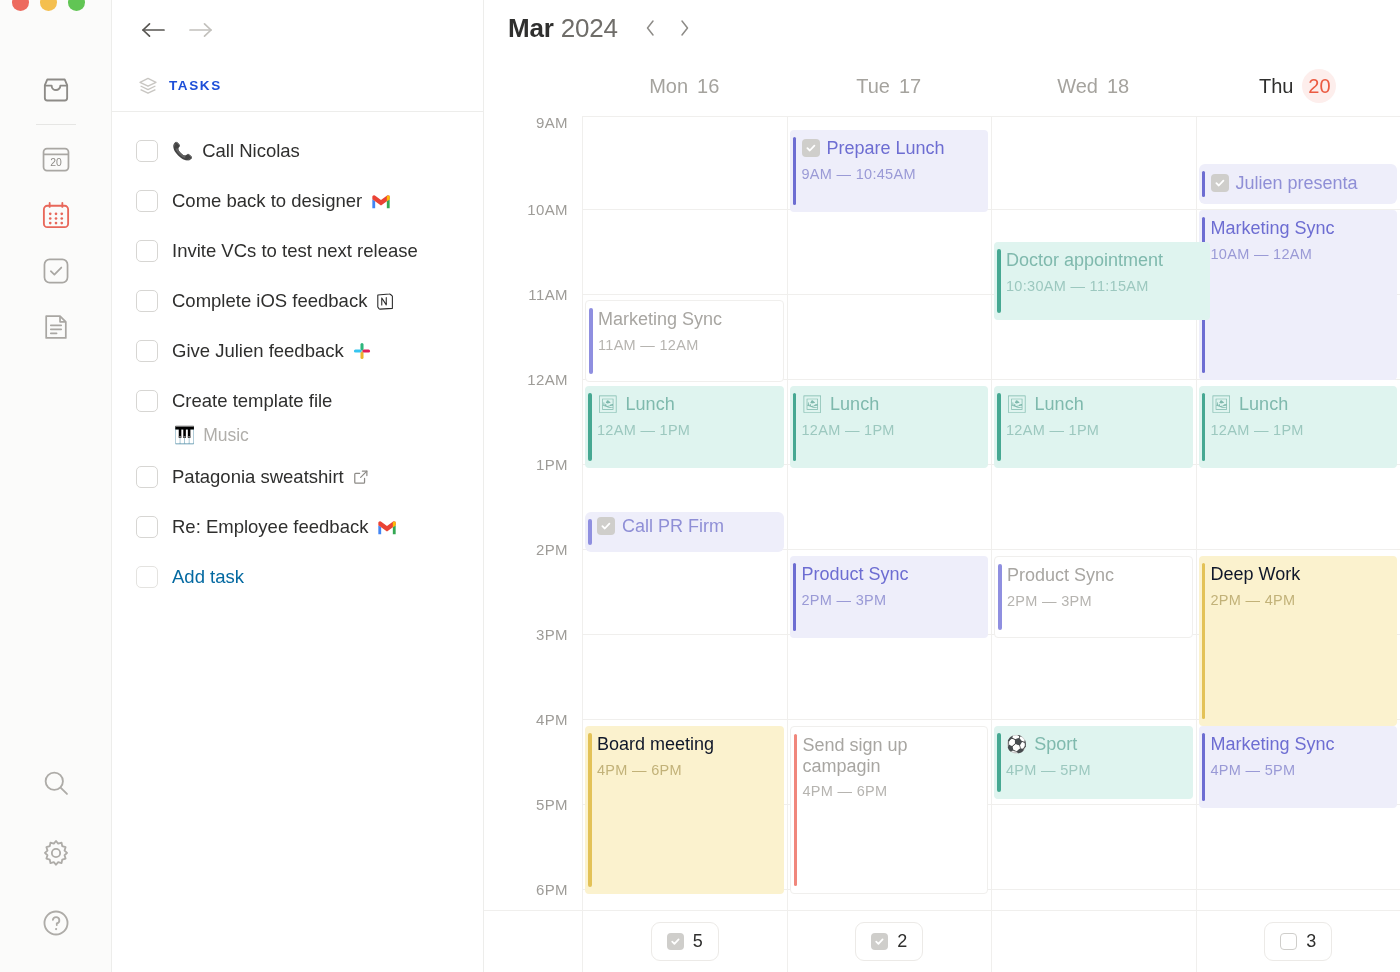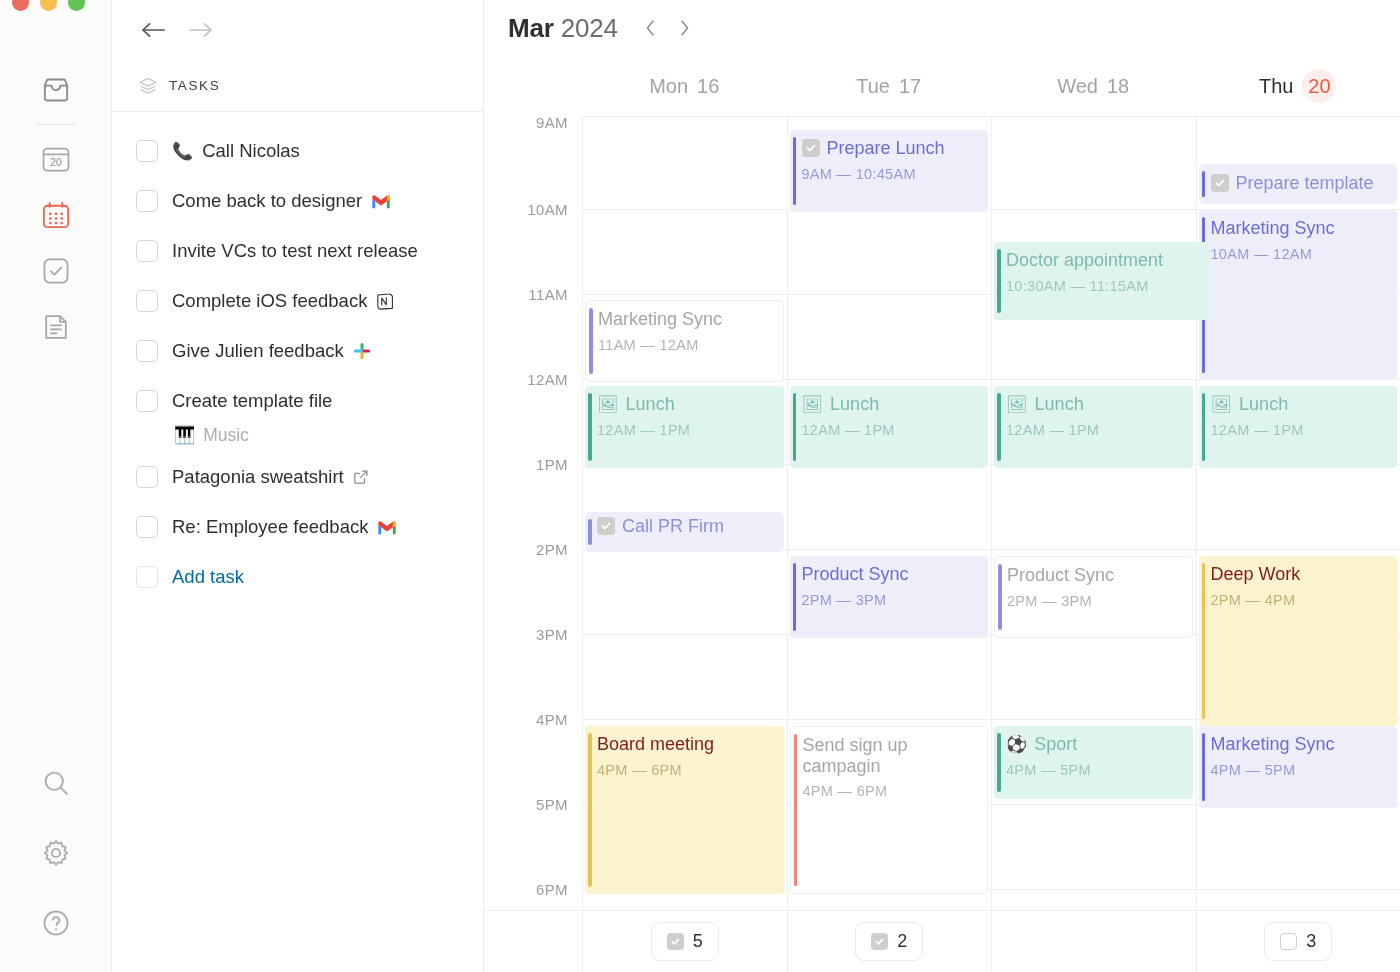--- a/index.html
+++ b/index.html
@@ -46,21 +46,21 @@
     display:flex; flex-direction:column;
     position:relative;
   }
   .tasks-nav { height:60px; display:flex; align-items:center; gap:22px; padding:0 28px; }
   .navarrow { cursor:pointer; }
   .tasks-head {
     height:52px; display:flex; align-items:center; gap:11px; padding:0 26px;
     border-bottom:1px solid #ededeb;
   }
   .tasks-head .lbl {
-    font-size:13.5px; letter-spacing:1.6px; color:#404040; font-weight:400;
+    font-size:13.5px; letter-spacing:1.6px; color:#1d4ed8; font-weight:700;
   }
   .task-list { padding:14px 0 0 0; }
   .task-row {
     display:flex; align-items:center; gap:14px;
     padding:0 24px; height:50px; cursor:pointer;
   }
   .cb {
     width:22px; height:22px; flex:0 0 22px;
     border:1.6px solid #d7d6d3; border-radius:5px; background:#fff;
   }
@@ -145,21 +145,21 @@
   .ev.purple .t { color:#6d6dd2; }
   .ev.purple .tm { color:#9a9ad6; }
   .ev.purple .bar { background:#6d6dd2; }
 
   .ev.teal    { background:#dff4ef; }
   .ev.teal .t { color:#7fb9ad; }
   .ev.teal .tm { color:#9cc8bf; }
   .ev.teal .bar { background:#46a892; }
 
   .ev.yellow  { background:#fbf2ce; }
-  .ev.yellow .t { color:#7f1d1d; }
+  .ev.yellow .t { color:#0f172a; }
   .ev.yellow .tm { color:#c2b279; }
   .ev.yellow .bar { background:#e3c257; }
 
   .ev.plain   { background:#ffffff; border:1px solid #f0efed; }
   .ev.plain .t { color:#a8a6a2; }
   .ev.plain .tm { color:#b6b4b0; }
 
   .ev.plain.pbar .bar { background:#8f8fe0; }
   .ev.plain.rbar .bar { background:#f0877c; }
 
@@ -582,21 +582,21 @@
 
         <div class="day-col">
           <div class="ev done" style="top:48px;height:40px;padding-top:9px">
             <div class="bar" style="background:#6d6dd2"></div>
             <div class="t">
               <span class="cbx">
                 <svg viewBox="0 0 12 12" fill="none" stroke="#fff" stroke-width="1.8" stroke-linecap="round" stroke-linejoin="round">
                     <path d="M2.4 6.2 L4.8 8.5 L9.4 3.6"></path>
                   </svg>
               </span>
-              <span>Prepare template</span>
+              <span>Julien presenta</span>
             </div>
           </div>
           <div class="ev purple" style="top:94px;height:170px">
             <div class="bar"></div>
             <div class="t">Marketing Sync</div>
             <div class="tm">10AM — 12AM</div>
           </div>
           <div class="ev teal" style="top:270px;height:82px">
             <div class="bar"></div>
             <div class="t">

